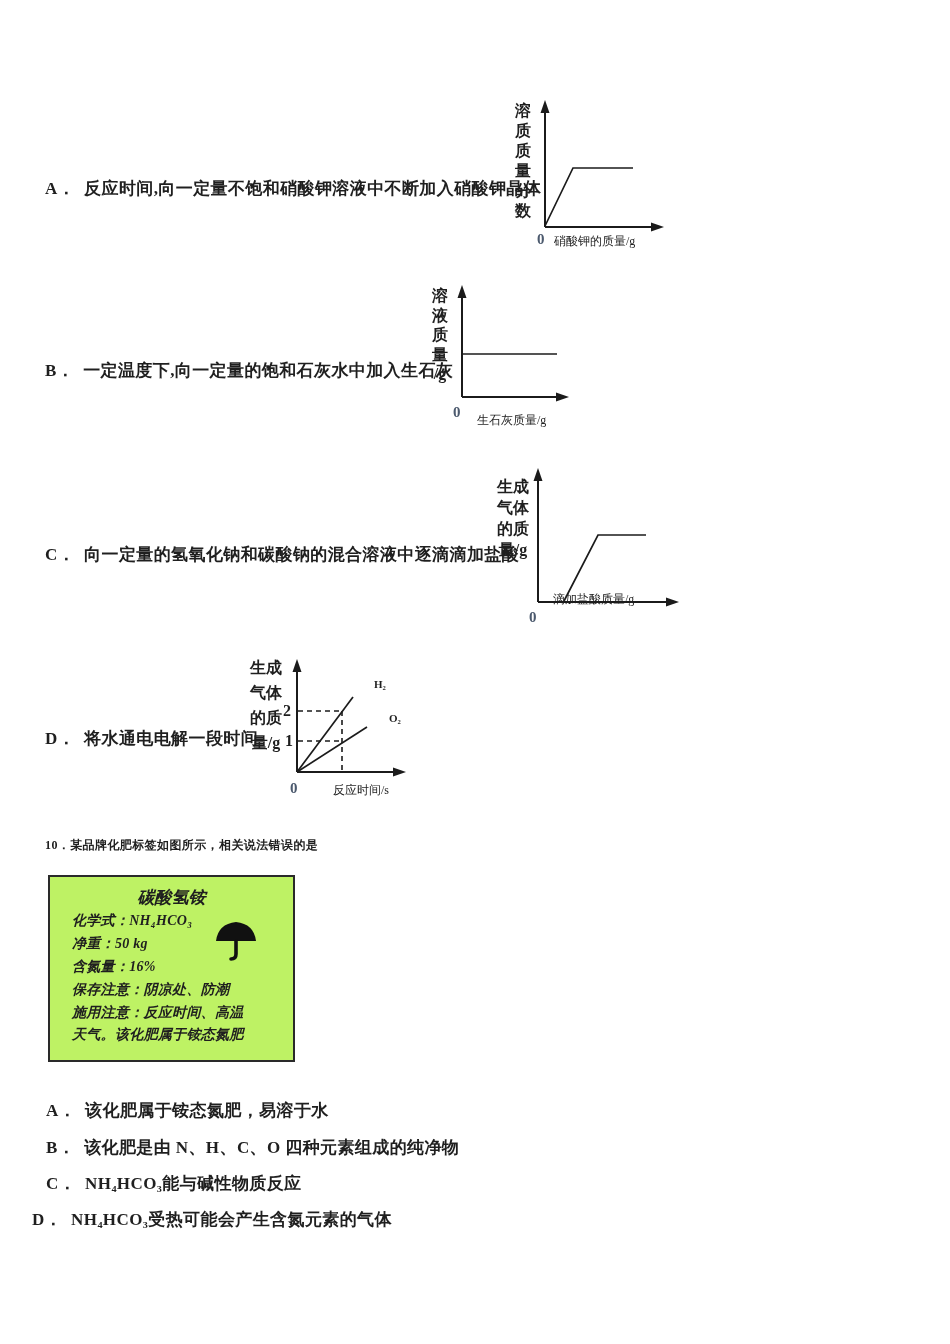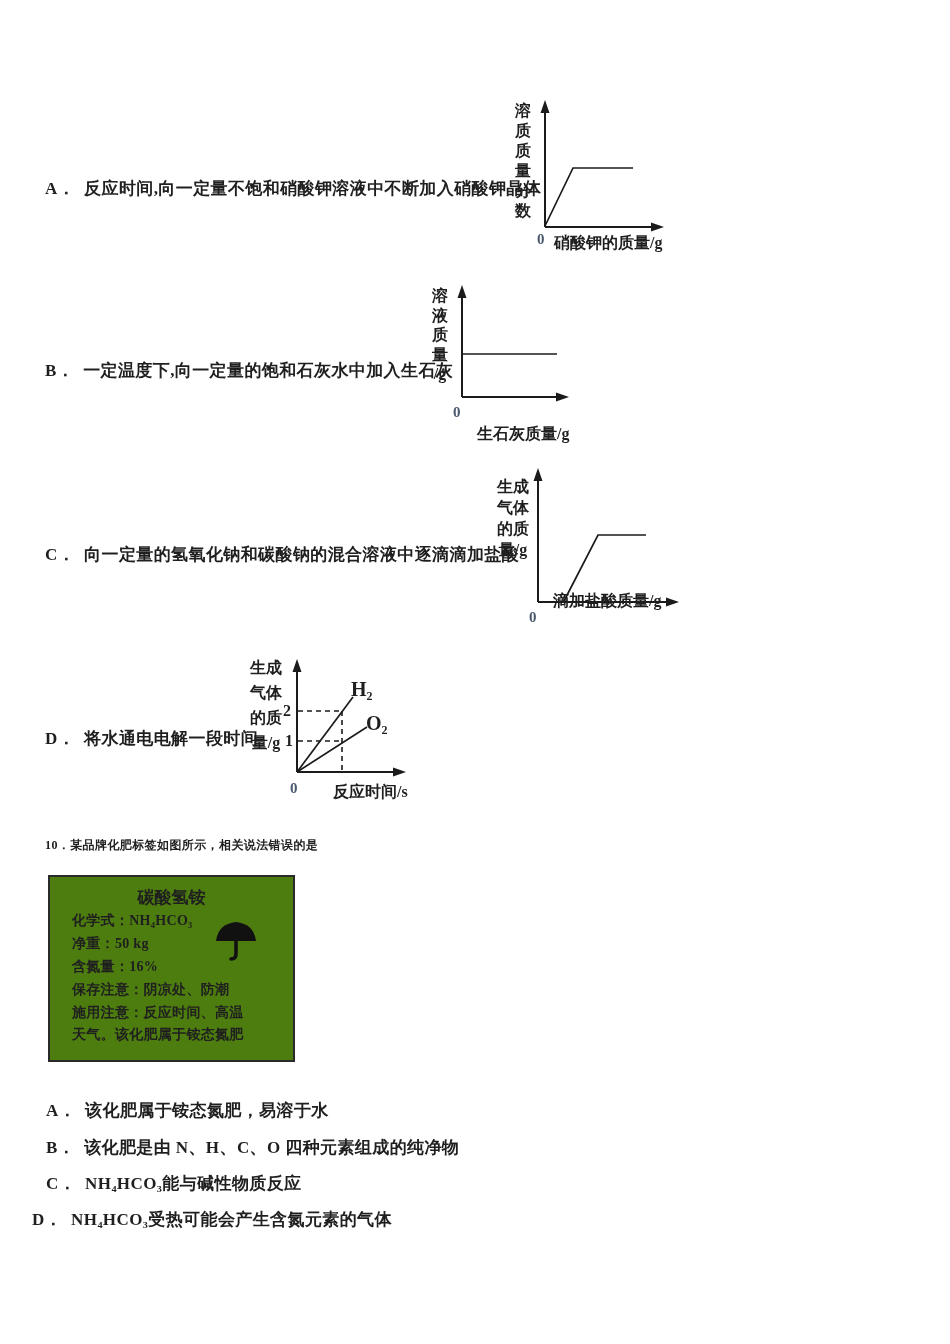--- a/index.html
+++ b/index.html
@@ -3,29 +3,29 @@
 <meta charset="utf-8">
 <style>
   html,body{margin:0;padding:0;background:#ffffff;}
   body{
     width:950px;height:1344px;position:relative;overflow:hidden;
     font-family:"Liberation Serif","DejaVu Serif",serif;
     color:#1f1f1f;
   }
   .opt-row{position:absolute;font-size:17px;font-weight:700;white-space:nowrap;letter-spacing:0.4px;}
   .opt-prefix{margin-right:9px;}
-  .glab{position:absolute;font-size:16px;font-weight:700;white-space:nowrap;}
+  .glab{position:absolute;font-size:12px;font-weight:400;white-space:nowrap;}
   .origin0{position:absolute;font-size:15px;font-weight:700;color:#4c5a6e;}
   .vln{position:absolute;white-space:pre-line;font-size:16px;font-weight:700;text-align:center;}
   .stem{position:absolute;font-size:12px;font-weight:700;white-space:nowrap;letter-spacing:0.4px;}
-  .label-box{position:absolute;border:2px solid #2a2a2a;background:#4d7c0f;}
+  .label-box{position:absolute;border:2px solid #2a2a2a;background:#bef264;font-style:italic;}
   .label-box .box-title{position:absolute;width:100%;text-align:center;font-size:17px;font-weight:700;}
   .label-box .box-line{position:absolute;left:22px;font-size:14px;font-weight:700;white-space:nowrap;letter-spacing:0.3px;}
   .tick{position:absolute;font-size:16px;font-weight:700;}
-  .series-lab{position:absolute;font-size:20px;font-weight:700;}
+  .series-lab{position:absolute;font-size:11px;font-weight:700;margin-left:23px;}
   svg{position:absolute;overflow:visible;}
   .ink{stroke:#1b1b1b;}
 </style>
 </head>
 <body>
 
 <div class="opt-row" style="left:45px;top:177px">
   <span class="opt-prefix">A．</span><span>反应时间,向一定量不饱和硝酸钾溶液中不断加入硝酸钾晶体</span>
 </div>
 <div class="opt-row" style="left:45px;top:359px">
@@ -60,21 +60,21 @@
   <line class="ink" x1="37" y1="117" x2="135" y2="117" stroke-width="2"></line>
   <polygon points="144,117 131,112.5 131,121.5" fill="#1b1b1b"></polygon>
   <line class="ink" x1="37" y1="74" x2="132" y2="74" stroke-width="1.7"></line>
 </svg>
 <div class="vln" style="left:429px;top:286px;width:22px;line-height:19.5px">溶
 液
 质
 量
 /g</div>
 <div class="origin0" style="left:453px;top:404px">0</div>
-<div class="glab" style="left:477px;top:424px">生石灰质量/g</div>
+<div class="glab" style="left:477px;top:412px">生石灰质量/g</div>
 
 <svg style="left:490px;top:465px" width="200" height="170">
   <line class="ink" x1="48" y1="12" x2="48" y2="137" stroke-width="2"></line>
   <polygon points="48,3 43.5,16 52.5,16" fill="#1b1b1b"></polygon>
   <line class="ink" x1="48" y1="137" x2="180" y2="137" stroke-width="2"></line>
   <polygon points="189,137 176,132.5 176,141.5" fill="#1b1b1b"></polygon>
   <polyline points="74,136 108,70 156,70" fill="none" class="ink" stroke-width="1.7"></polyline>
 </svg>
 <div class="vln" style="left:494px;top:476px;width:38px;line-height:21px">生成
 气体

